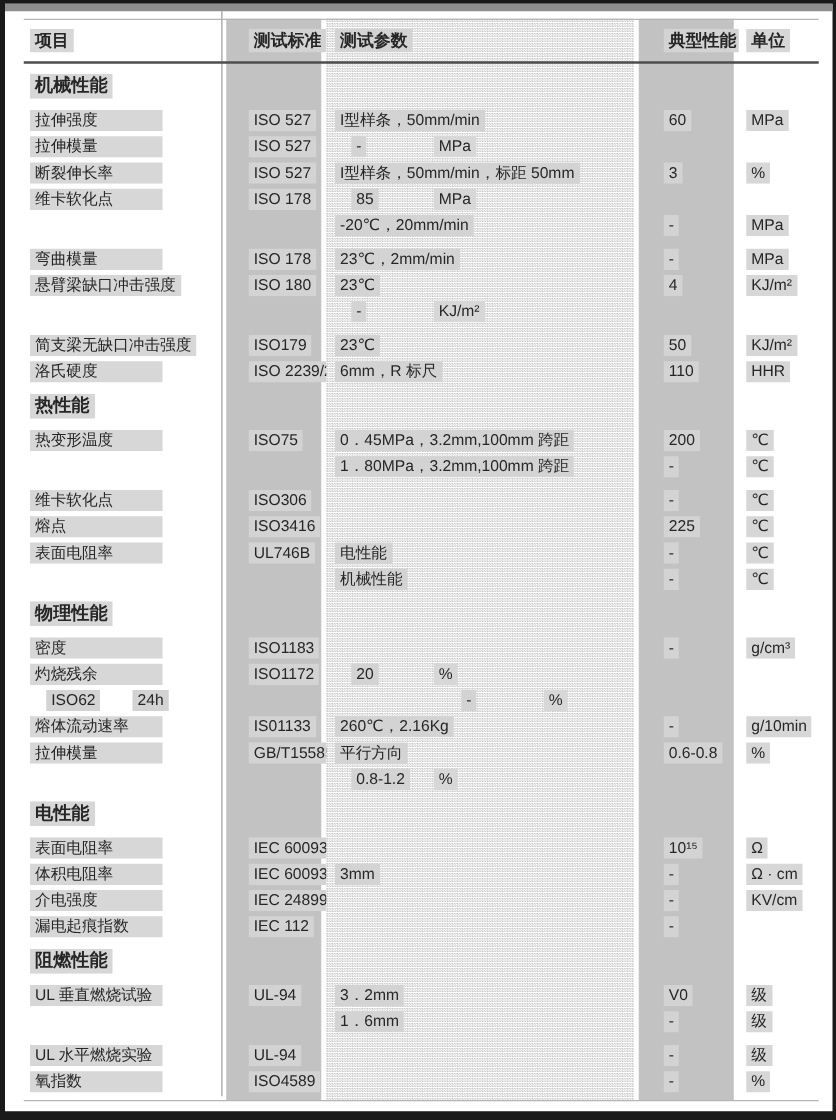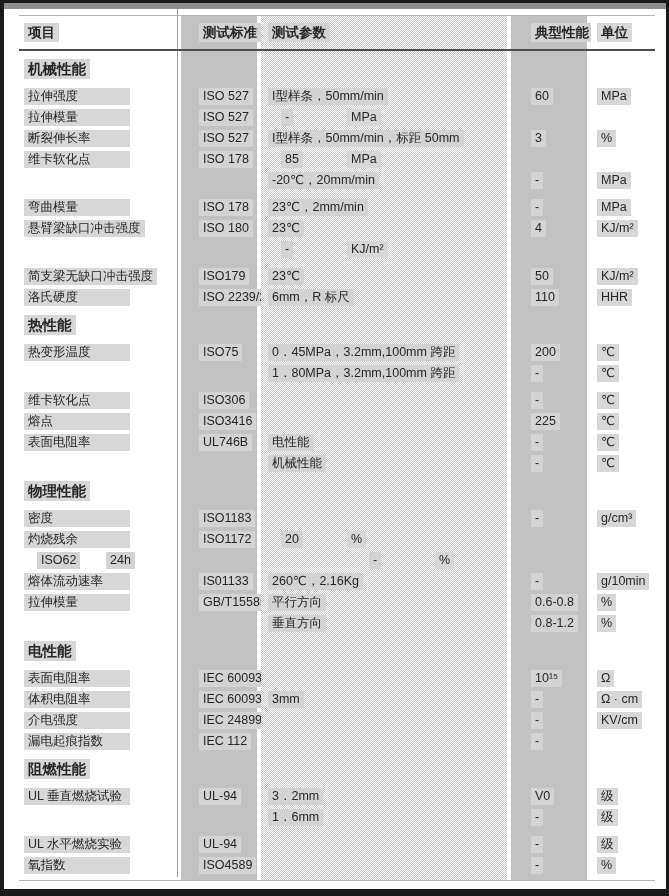--- a/index.html
+++ b/index.html
@@ -221,21 +221,20 @@
           <div class="row">
             <div class="cell c1"><span class="hl">拉伸模量</span></div>
             <div class="cell c2"><span class="hl">GB/T15585</span></div>
             <div class="cell c3"><span class="hl">平行方向</span></div>
             <div class="cell c4"><span class="hl">0.6-0.8</span></div>
             <div class="cell c5"><span class="hl">%</span></div>
           </div>
           <div class="row">
             <div class="cell c1"></div>
             <div class="cell c2"></div>
-            <div class="cell c3"><span class="hl">垂直方向</span></div>
             <div class="cell c4"><span class="hl">0.8-1.2</span></div>
             <div class="cell c5"><span class="hl">%</span></div>
           </div>
           <div class="row sec-row">
             <div class="cell c1"><span class="hl">电性能</span></div>
           </div>
           <div class="row">
             <div class="cell c1"><span class="hl">表面电阻率</span></div>
             <div class="cell c2"><span class="hl">IEC 60093</span></div>
             <div class="cell c3"></div>

